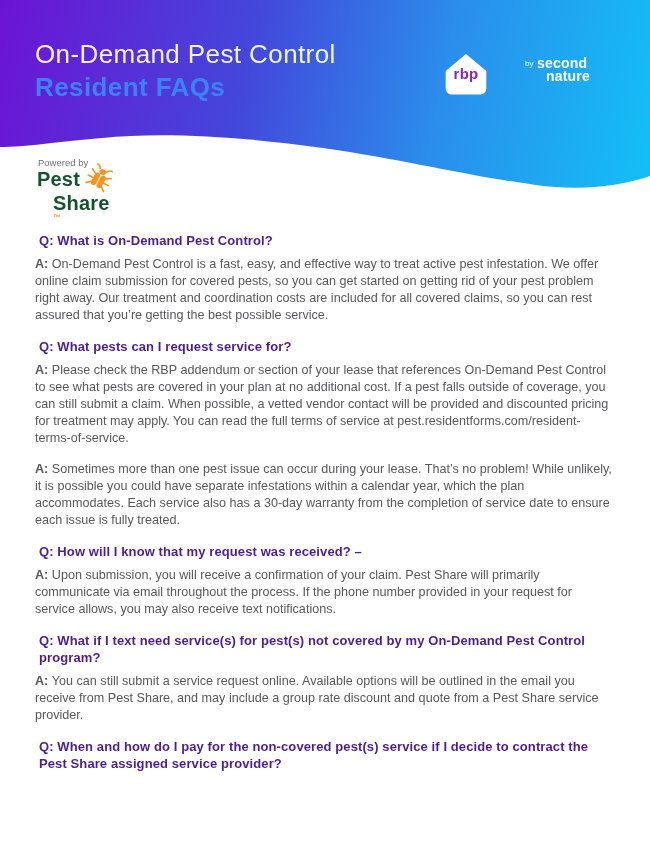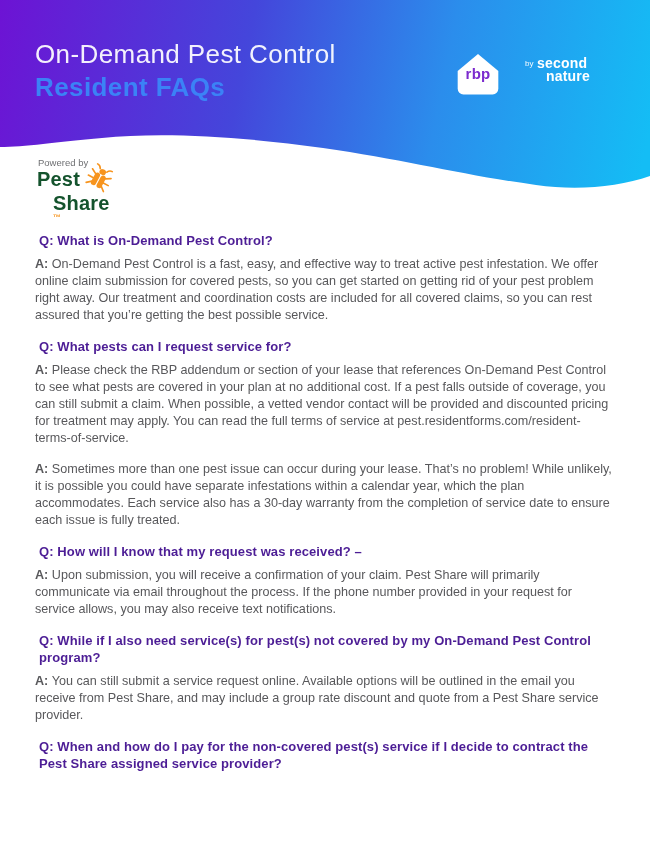--- a/index.html
+++ b/index.html
@@ -22,21 +22,21 @@
     font-size: 26px; font-weight: 500; letter-spacing: 0.4px;
     line-height: 32px; white-space: nowrap;
   }
   .title-line2 {
     color: #3b82f6;
     font-size: 26px; font-weight: 700; letter-spacing: 0.4px;
     line-height: 34px; white-space: nowrap;
   }
 
   
-  .rbp-logo { position: absolute; left: 452px; top: 49px; width: 52px; height: 52px; }
+  .rbp-logo { position: absolute; left: 440px; top: 49px; width: 52px; height: 52px; }
   .rbp-logo svg { position: absolute; left: 0; top: 0; }
   .rbp-text {
     position: absolute; left: 0; top: 16px; width: 52px; text-align: center;
     color: #7C2BCE; font-size: 15px; font-weight: 700; letter-spacing: 0.2px;
   }
 
   
   .sn-logo { position: absolute; left: 525px; top: 57px; color: #fff; }
   .sn-by { position: absolute; left: 0; top: 2px; font-size: 8px; font-weight: 400; opacity: 0.95; }
   .sn-words { margin-left: 12px; font-size: 14px; font-weight: 700; line-height: 13px; letter-spacing: 0.2px; }
@@ -152,21 +152,21 @@
 
     <section class="faq">
     </section>
 
     <section class="faq">
       <h3 class="q">Q: How will I know that my request was received? –</h3>
       <p class="a"><strong>A:</strong><span>Upon submission, you will receive a confirmation of your claim. Pest Share will primarily communicate via email throughout the process. If the phone number provided in your request for service allows, you may also receive text notifications.</span></p>
     </section>
 
     <section class="faq">
-      <h3 class="q">Q: While if I also need service(s) for pest(s) not covered by my On-Demand Pest Control program?</h3>
+      <h3 class="q">Q: What if I text need service(s) for pest(s) not covered by my On-Demand Pest Control program?</h3>
       <p class="a"><strong>A:</strong><span>You can still submit a service request online. Available options will be outlined in the email you receive from Pest Share, and may include a group rate discount and quote from a Pest Share service provider.</span></p>
     </section>
 
     <section class="faq">
       <h3 class="q">Q: When and how do I pay for the non-covered pest(s) service if I decide to contract the Pest Share assigned service provider?</h3>
 
     </section>
 
   </main>
 </div>

